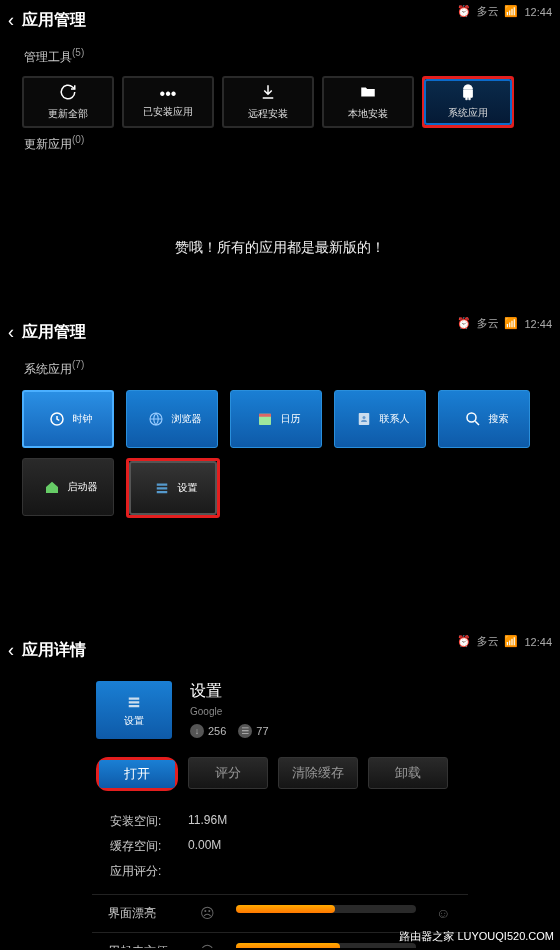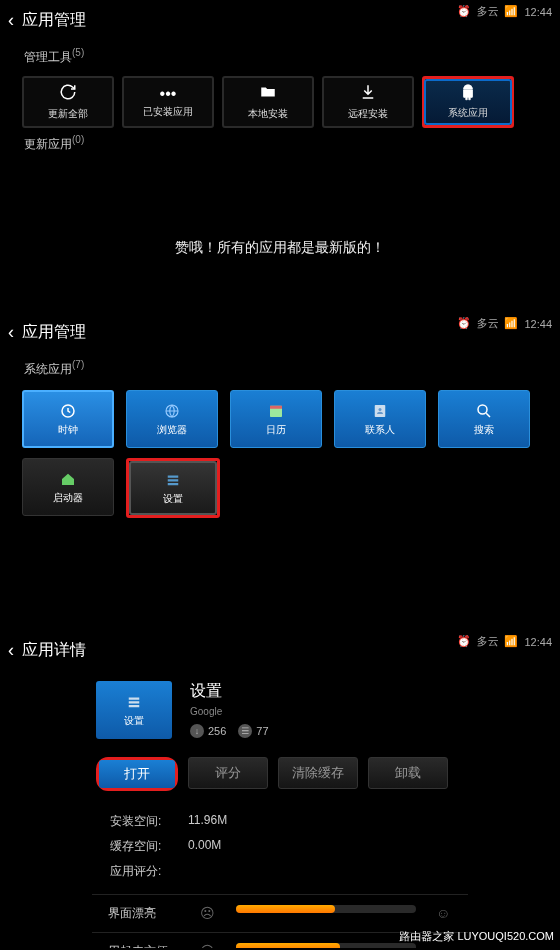--- a/index.html
+++ b/index.html
@@ -4,31 +4,31 @@
 <style>
 *{margin:0;padding:0;box-sizing:border-box}
 body{background:#000;width:560px;font-family:"Microsoft YaHei",sans-serif;color:#fff}
 .screen{width:560px;position:relative;background:#000}
 .screen1{height:312px}
 .screen2{height:318px}
 .screen3{height:318px}
 .statusbar{position:absolute;top:4px;right:8px;font-size:11px;color:#aaa;display:flex;gap:6px;align-items:center}
 .header{display:flex;align-items:center;padding:10px 8px;gap:8px}
 .back{font-size:18px;color:#fff}
-.title{font-size:16px;font-weight:400}
+.title{font-size:16px;font-weight:700}
 .section-label{font-size:12px;color:#ccc;padding:6px 24px}
 .section-label sup{color:#999;font-size:10px}
 .tile-row{display:flex;gap:8px;padding:0 22px;margin-top:4px}
 .tile{width:92px;height:52px;border:2px solid #2a2a2a;border-radius:3px;display:flex;flex-direction:column;align-items:center;justify-content:center;gap:2px;background:#0a0a0a}
 .tile-icon{font-size:16px;color:#fff}
 .tile-label{font-size:10px;color:#ddd}
 .highlight-red{border:3px solid #e31e1e !important}
 .highlight-blue-inner{border:2px solid #0b6bcb;border-radius:3px;width:88px;height:48px;display:flex;flex-direction:column;align-items:center;justify-content:center;background:linear-gradient(#0a2a4a,#051a35)}
 .msg{text-align:center;font-size:14px;color:#eee;margin-top:80px}
-.app-tile{width:92px;height:58px;border-radius:3px;display:flex;flex-direction:column;align-items:center;justify-content:center;gap:3px}
+.app-tile{width:92px;height:58px;border-radius:3px;display:flex;flex-direction:row;align-items:center;justify-content:center;gap:3px}
 .app-tile-blue{background:linear-gradient(#1a7fd4,#0e5aa8);border:1px solid #2a8fdc}
 .app-tile-blue-sel{background:linear-gradient(#2a8fe4,#1565b8);border:2px solid #4aafff}
 .app-tile-dark{background:linear-gradient(#2a2a2a,#151515);border:1px solid #333}
 .app-tile-dark-sel{background:linear-gradient(#353535,#1a1a1a);border:2px solid #555}
 .app-icon{width:26px;height:18px;display:flex;align-items:center;justify-content:center;font-size:14px}
 .app-label{font-size:10px;color:#fff}
 .app-row{display:flex;gap:12px;padding:0 22px;margin-top:6px}
 .detail-header{display:flex;gap:18px;padding:10px 96px;align-items:flex-start}
 .detail-icon-tile{width:76px;height:58px;border-radius:3px;background:linear-gradient(#1a7fd4,#0e5aa8);display:flex;flex-direction:column;align-items:center;justify-content:center;gap:3px}
 .detail-info{display:flex;flex-direction:column;gap:4px}
@@ -78,33 +78,33 @@
           </svg>
       </span>
       <span class="tile-label">更新全部</span>
     </div>
     <div class="tile">
       <span class="tile-icon">•••</span>
       <span class="tile-label">已安装应用</span>
     </div>
     <div class="tile">
       <span class="tile-icon">
+        <svg class="svg-icon" viewBox="0 0 24 24" fill="none" stroke="#fff" stroke-width="2">
+            <path d="M12 3v12M7 10l5 5 5-5M5 20h14"></path>
+          </svg>
+      </span>
+      <span class="tile-label">远程安装</span>
+    </div>
+    <div class="tile">
+      <span class="tile-icon">
         <svg class="svg-icon" viewBox="0 0 24 24" fill="#fff">
             <path d="M3 6h6l2 2h10v10H3z"></path>
           </svg>
       </span>
       <span class="tile-label">本地安装</span>
-    </div>
-    <div class="tile">
-      <span class="tile-icon">
-        <svg class="svg-icon" viewBox="0 0 24 24" fill="none" stroke="#fff" stroke-width="2">
-            <path d="M12 3v12M7 10l5 5 5-5M5 20h14"></path>
-          </svg>
-      </span>
-      <span class="tile-label">远程安装</span>
     </div>
     <div class="tile highlight-red" style="padding:0">
       <div class="highlight-blue-inner">
         <span class="tile-icon">
           <svg class="svg-icon" viewBox="0 0 24 24" fill="#fff">
               <path d="M6 8h12v9a1 1 0 0 1-1 1h-2v3h-2v-3h-2v3H9v-3H7a1 1 0 0 1-1-1V8zm0-1a6 6 0 0 1 12 0H6zm3-3l-1-2m7 2l1-2" stroke="#fff" stroke-width="1"></path>
             </svg>
         </span>
         <span class="tile-label">系统应用</span>
       </div>

